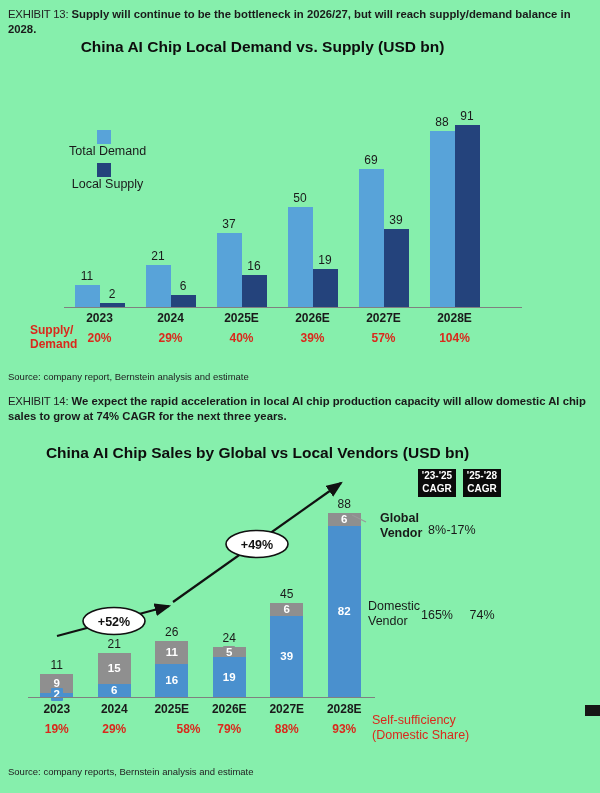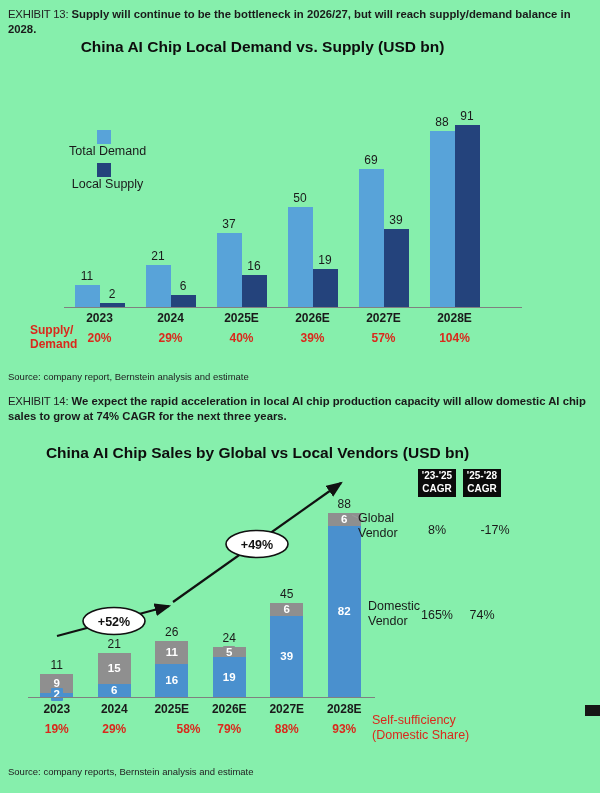--- a/index.html
+++ b/index.html
@@ -244,26 +244,26 @@
     </defs>
     <path d="M57,166 L169,136" stroke="#111" stroke-width="2.2" fill="none" marker-end="url(#ah)"></path>
     <path d="M173,132 L341,13" stroke="#111" stroke-width="2.2" fill="none" marker-end="url(#ah)"></path>
     <path d="M352,45 L366,52" stroke="#999" stroke-width="1.2" fill="none"></path>
     <ellipse cx="114" cy="151" rx="31" ry="13.5" fill="#fff" stroke="#111" stroke-width="1.6"></ellipse>
     <text class="annotext" x="114" y="155.5" text-anchor="middle">+52%</text>
     <ellipse cx="257" cy="74" rx="31" ry="13.5" fill="#fff" stroke="#111" stroke-width="1.6"></ellipse>
     <text class="annotext" x="257" y="78.5" text-anchor="middle">+49%</text>
   </svg>
 
-  <div class="abs vendlabel" style="left:358px;top:511px;">
+  <div class="abs vendlabel" style="left:380px;top:511px;font-weight:bold;">
     <div>Global</div>
     <div>Vendor</div>
   </div>
   <div class="abs cagrval" style="left:416px;top:523px;width:42px;">8%</div>
-  <div class="abs cagrval" style="left:474px;top:523px;width:42px;">-17%</div>
+  <div class="abs cagrval" style="left:440px;top:523px;width:42px;">-17%</div>
 
   <div class="abs vendlabel" style="left:368px;top:599px;">
     <div>Domestic</div>
     <div>Vendor</div>
   </div>
   <div class="abs cagrval" style="left:416px;top:608px;width:42px;">165%</div>
   <div class="abs cagrval" style="left:461px;top:608px;width:42px;">74%</div>
 
   <div id="c2-years" class="abs axisrow" style="left:28px;top:702px;width:345px;">
       <div class="axiscell" style="width: 57.5px;">2023</div>

